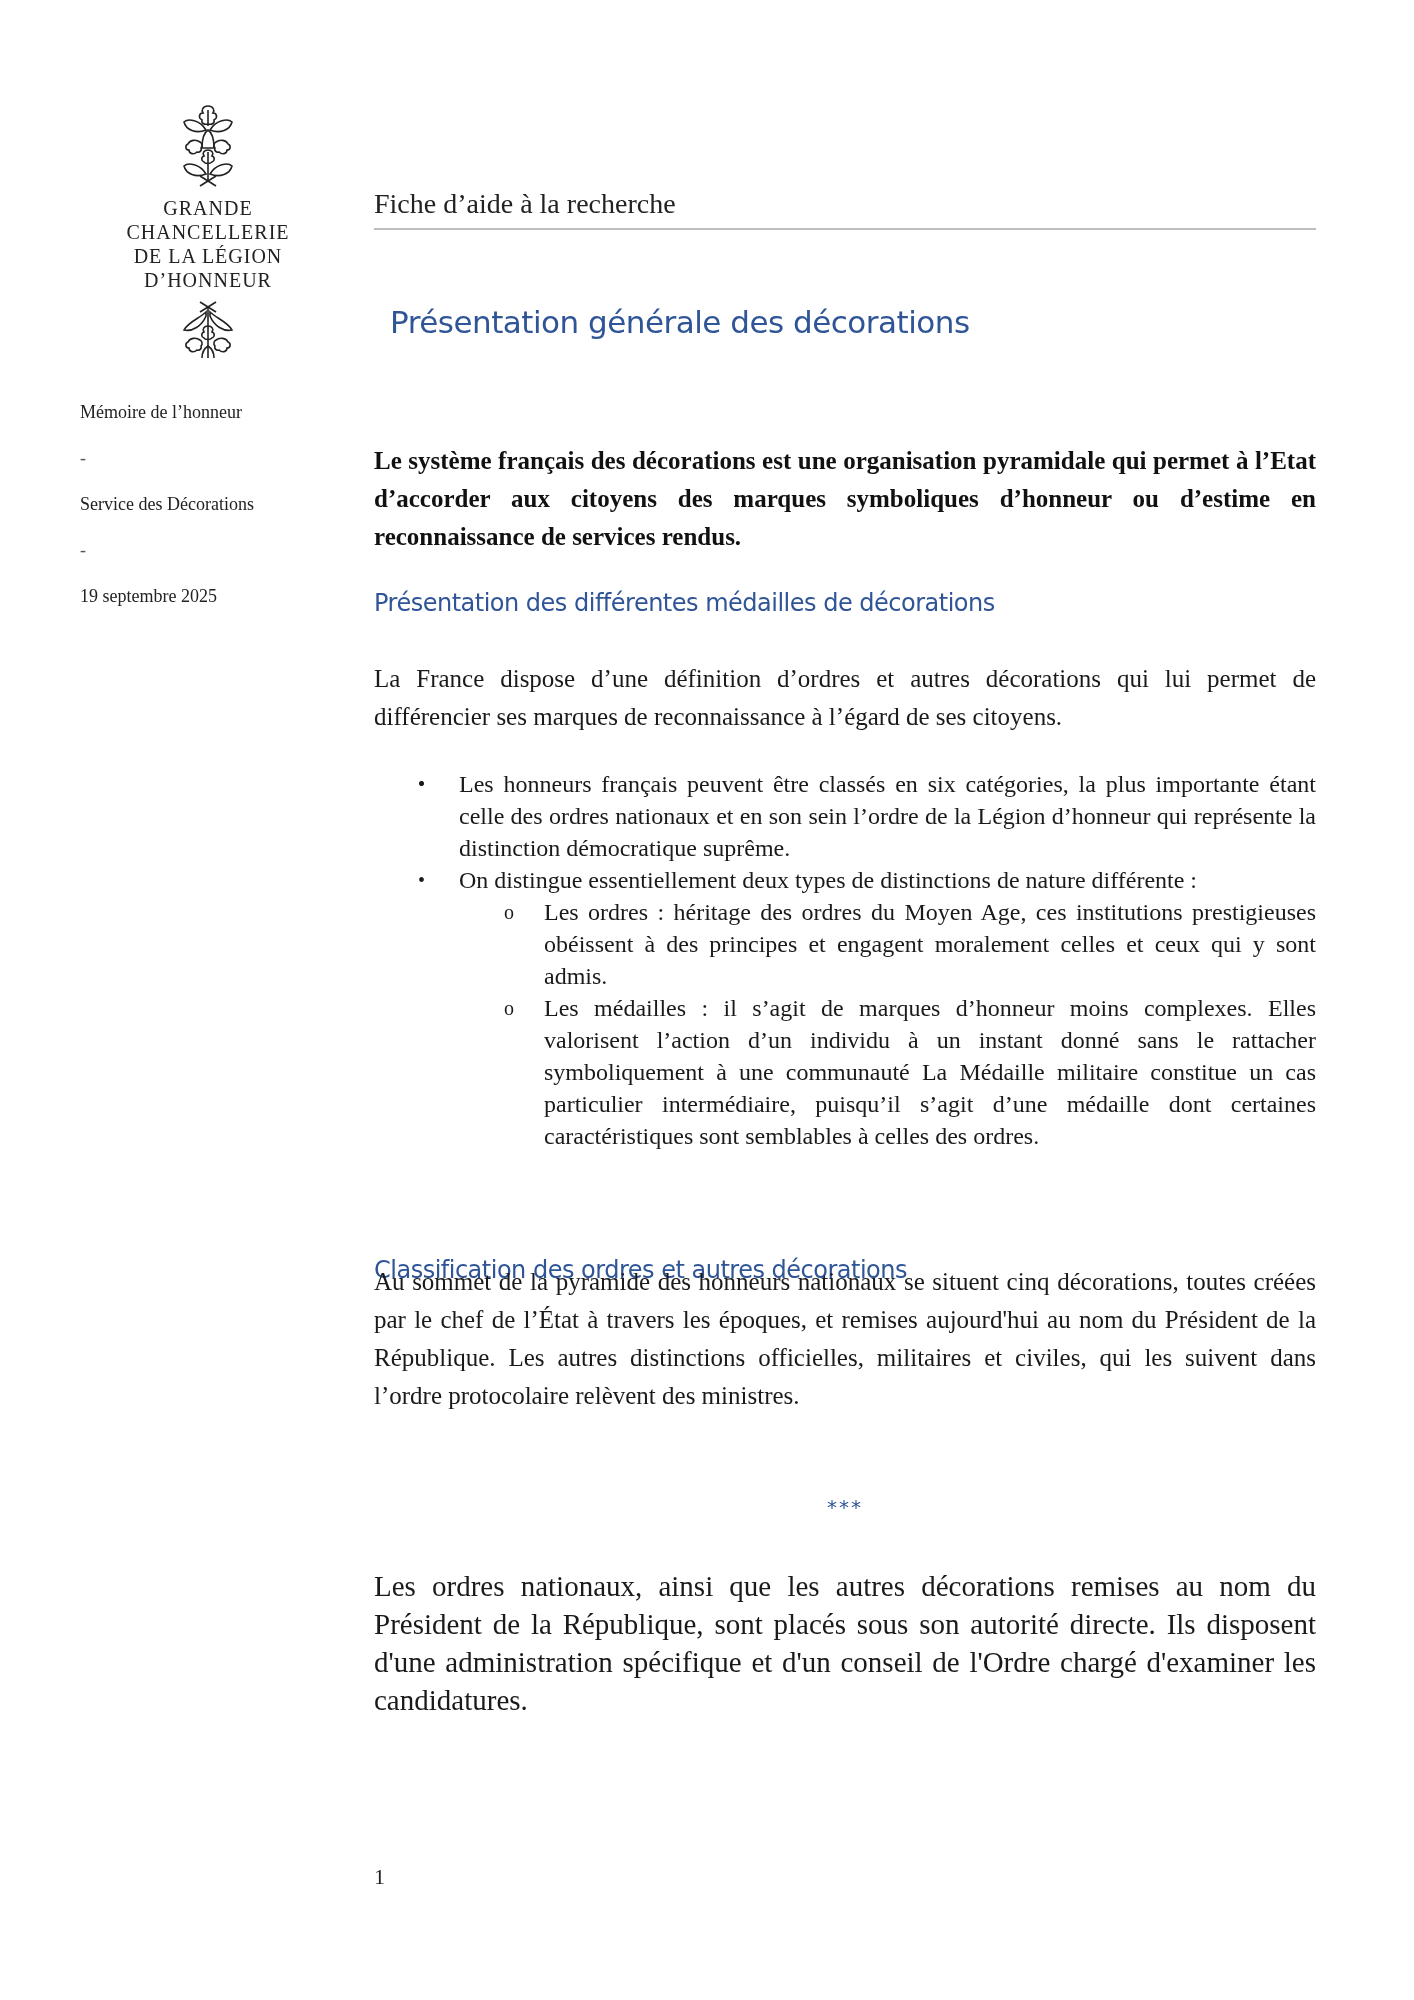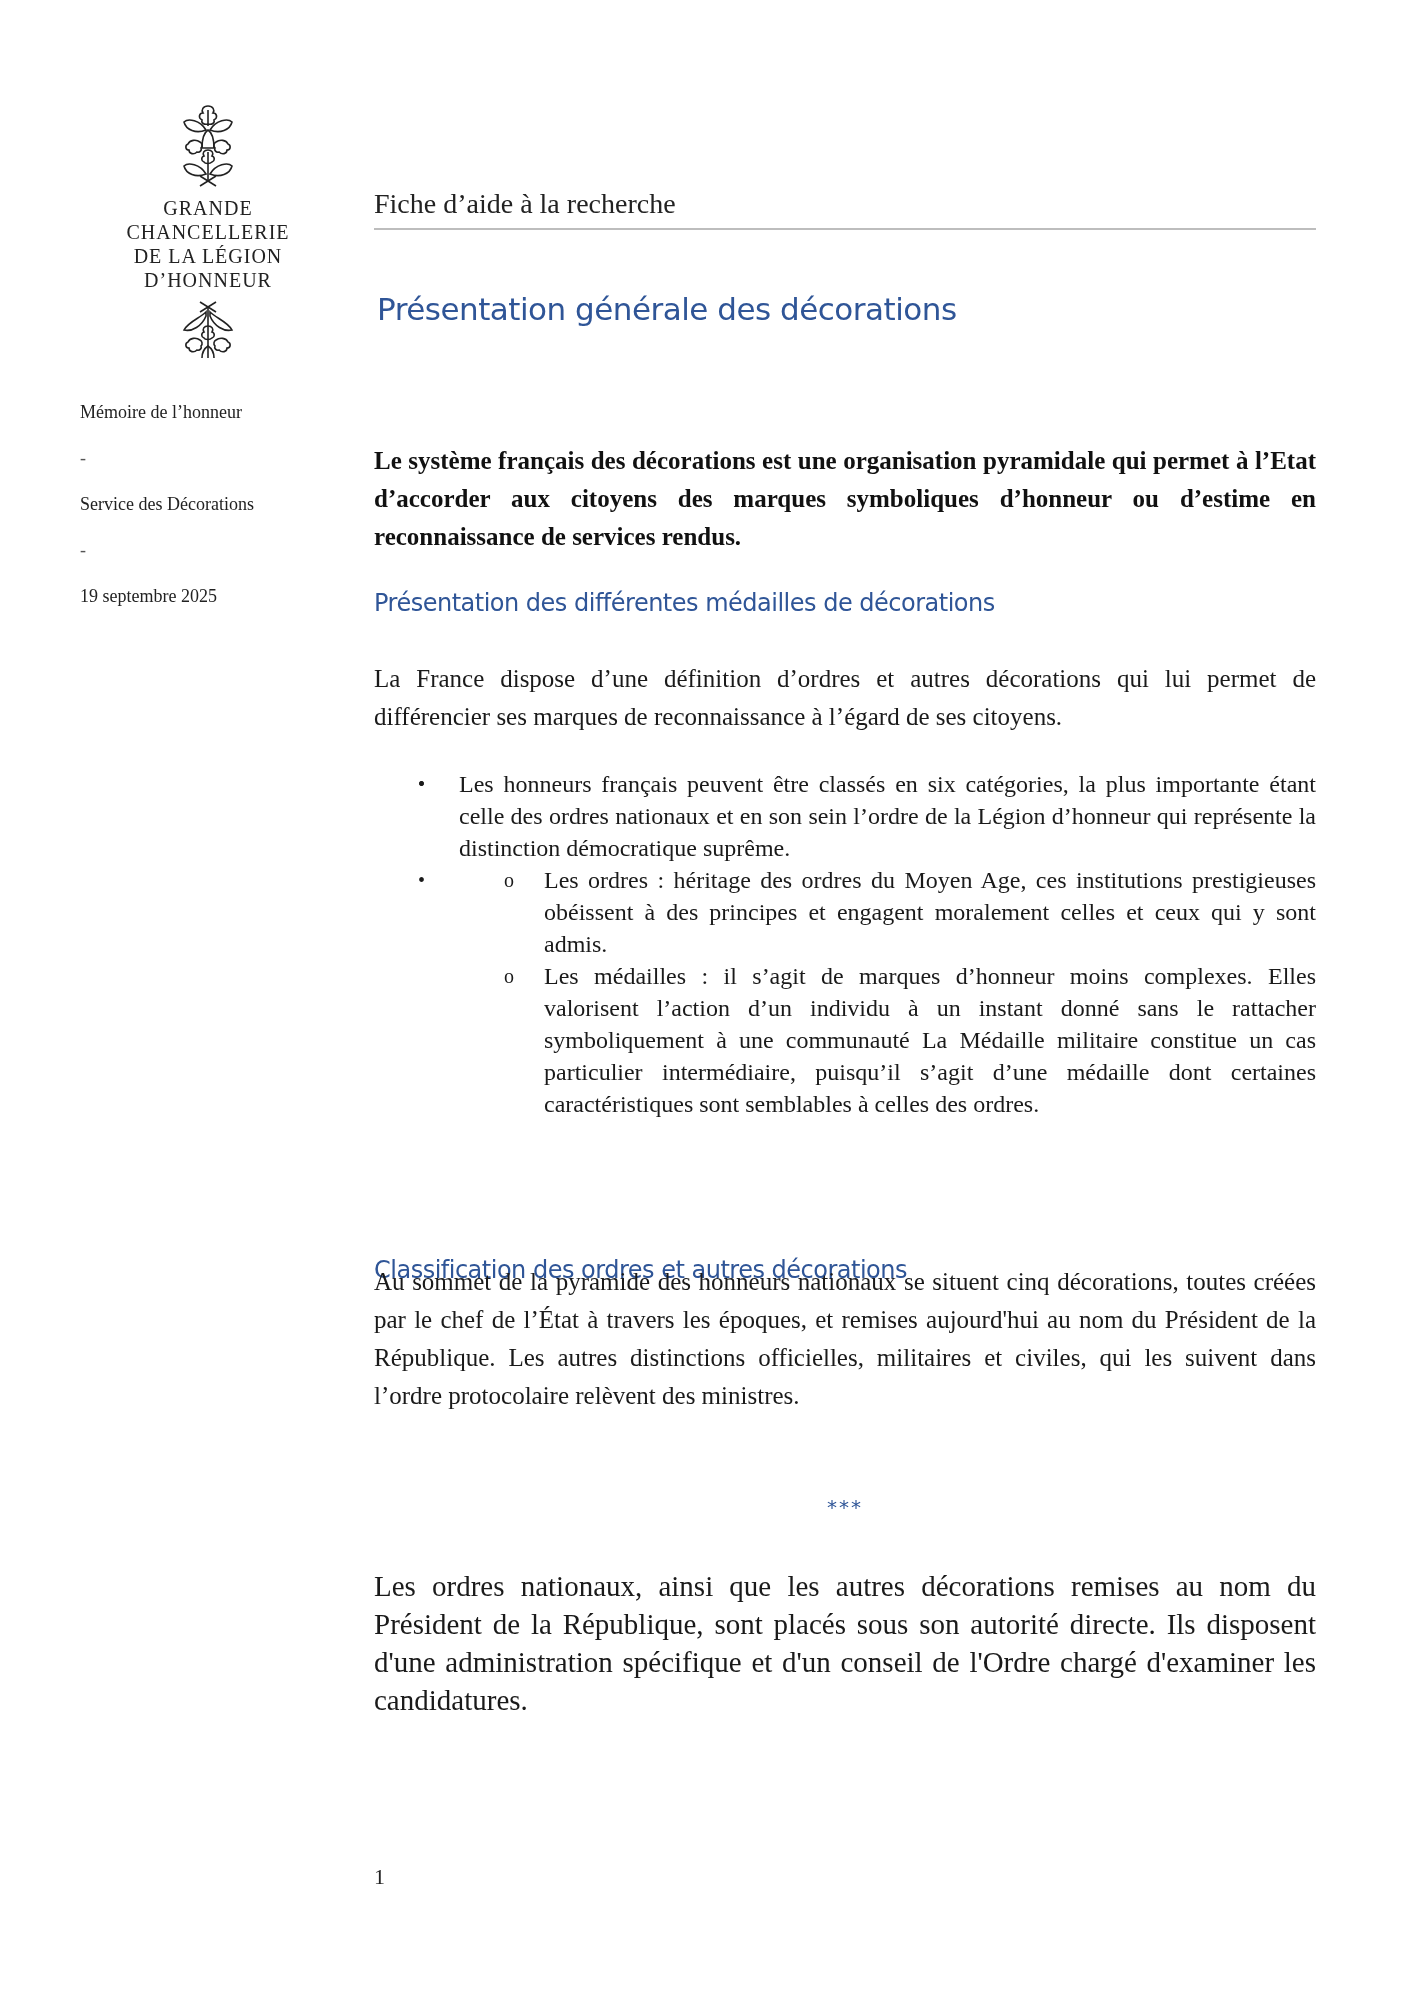--- a/index.html
+++ b/index.html
@@ -90,38 +90,39 @@
 <div class="meta">
   <div class="m">Mémoire de l’honneur</div>
   <div class="sep">-</div>
   <div class="m">Service des Décorations</div>
   <div class="sep">-</div>
   <div class="m">19 septembre 2025</div>
 </div>
 
 <div class="doc-type">Fiche d’aide à la recherche</div>
 <div class="rule"></div>
-<h1 class="title" style="margin:3px;">Présentation générale des décorations</h1>
+<h1 class="title" style="margin:16px;">Présentation générale des décorations</h1>
 
 <p class="main lead" style="margin:0;">Le système français des décorations est une organisation pyramidale qui permet à l’Etat d’accorder aux citoyens des marques symboliques d’honneur ou d’estime en reconnaissance de services rendus.</p>
 
 <h2 class="main h2 h2-1" style="margin:0;font-weight:normal;">Présentation des différentes médailles de décorations</h2>
 <p class="main p1" style="margin:0;">La France dispose d’une définition d’ordres et autres décorations qui lui permet de différencier ses marques de reconnaissance à l’égard de ses citoyens.</p>
 
 <div class="main bullets">
   <ul>
     <li class="b1">
       <span class="dot">•</span>
     </li>
     <li class="b1">
       <span class="dot">•</span>
       <span>Les honneurs français peuvent être classés en six catégories, la plus importante étant celle des ordres nationaux et en son sein l’ordre de la Légion d’honneur qui représente la distinction démocratique suprême.</span>
     </li>
     <li class="b1">
       <span class="dot">•</span>
+      <span>On distingue essentiellement deux types de distinctions de nature différente :</span>
       <ul class="sub">
         <li class="b2">
           <span class="circ">o</span>
           <span>Les ordres : héritage des ordres du Moyen Age, ces institutions prestigieuses obéissent à des principes et engagent moralement celles et ceux qui y sont admis.</span>
         </li>
         <li class="b2">
           <span class="circ">o</span>
           <span>Les médailles : il s’agit de marques d’honneur moins complexes. Elles valorisent l’action d’un individu à un instant donné sans le rattacher symboliquement à une communauté La Médaille militaire constitue un cas particulier intermédiaire, puisqu’il s’agit d’une médaille dont certaines caractéristiques sont semblables à celles des ordres.</span>
         </li>
       </ul>

